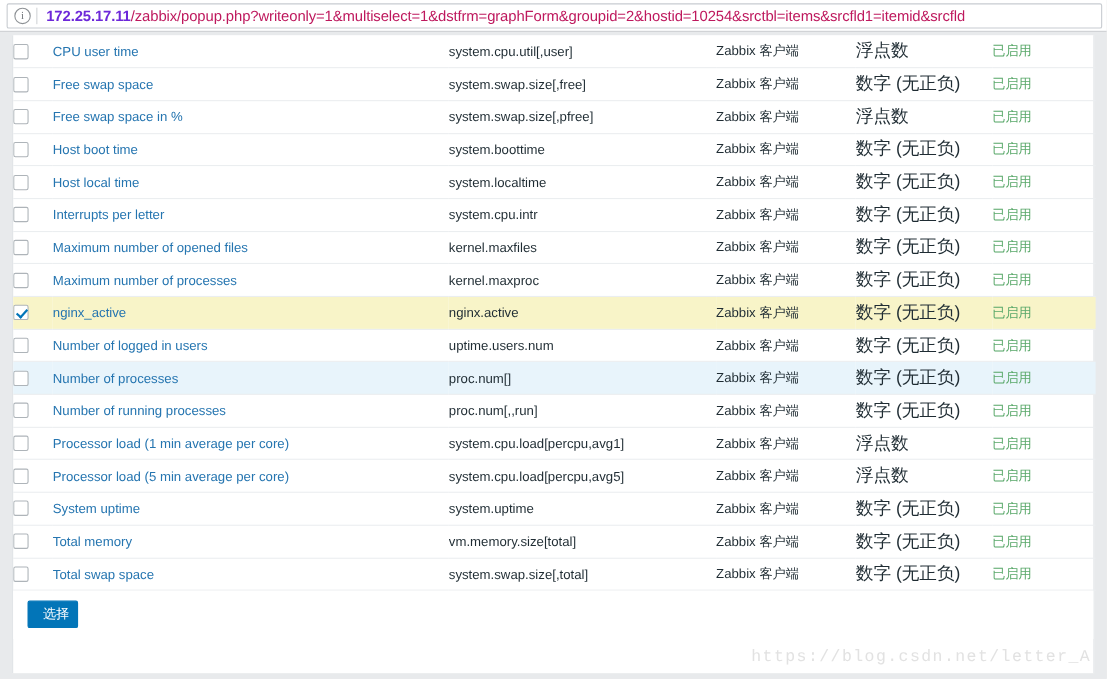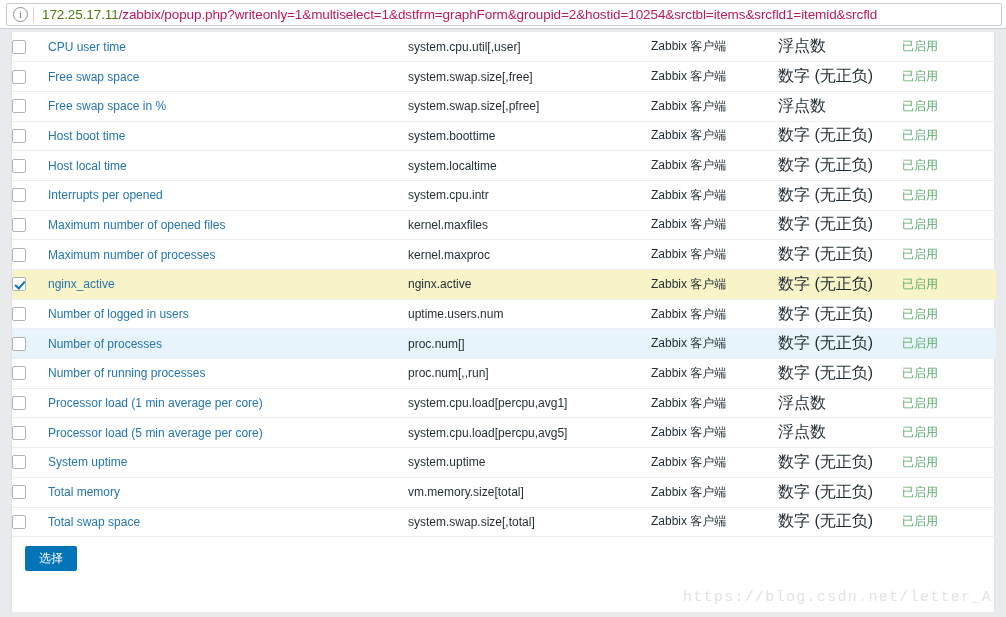--- a/index.html
+++ b/index.html
@@ -56,21 +56,21 @@
     background: #d2d5d8;
     margin-right: 8px;
   }
   .url-text {
     font-size: 13.5px;
     color: #3d3d3d;
     white-space: nowrap;
     overflow: hidden;
     letter-spacing: -0.1px;
   }
-  .url-host { color: #4d7c0f; }
+  .url-host { color: #6d28d9; font-weight: bold; }
   .url-path { color: #be185d; }
 
   
   .page {
     position: absolute;
     left: 0; top: 29px;
     width: 1006px;
     height: 588px;
     background: #e8eaec;
     overflow: hidden;
@@ -148,21 +148,21 @@
     padding: 9px 0 10px 13px;
     background: #fff;
   }
   .btn-select {
     display: inline-block;
     background: #0275b8;
     color: #ffffff;
     border: 1px solid #0275b8;
     border-radius: 2px;
     font-size: 12px;
-    padding: 5px 13px 6px 13px;
+    padding: 5px 7px 6px 13px;
     cursor: pointer;
     line-height: 1;
     font-family: "Liberation Sans", "DejaVu Sans", sans-serif;
   }
 
   
   .watermark {
     position: absolute;
     right: 14px;
     bottom: 11px;
@@ -237,21 +237,21 @@
             <td class="c-name"><a class="item-link">Host local time</a></td>
             <td class="c-key"><span class="key-text">system.localtime</span></td>
             <td class="c-type"><span class="type-text">Zabbix 客户端</span></td>
             <td class="c-vtype"><span class="vtype-text">数字 (无正负)</span></td>
             <td class="c-status"><span class="status-enabled">已启用</span></td>
           </tr>
           <tr>
             <td class="c-check">
               <span class="cb"></span>
             </td>
-            <td class="c-name"><a class="item-link">Interrupts per opened</a></td>
+            <td class="c-name"><a class="item-link">Interrupts per letter</a></td>
             <td class="c-key"><span class="key-text">system.cpu.intr</span></td>
             <td class="c-type"><span class="type-text">Zabbix 客户端</span></td>
             <td class="c-vtype"><span class="vtype-text">数字 (无正负)</span></td>
             <td class="c-status"><span class="status-enabled">已启用</span></td>
           </tr>
           <tr>
             <td class="c-check">
               <span class="cb"></span>
             </td>
             <td class="c-name"><a class="item-link">Maximum number of opened files</a></td>

